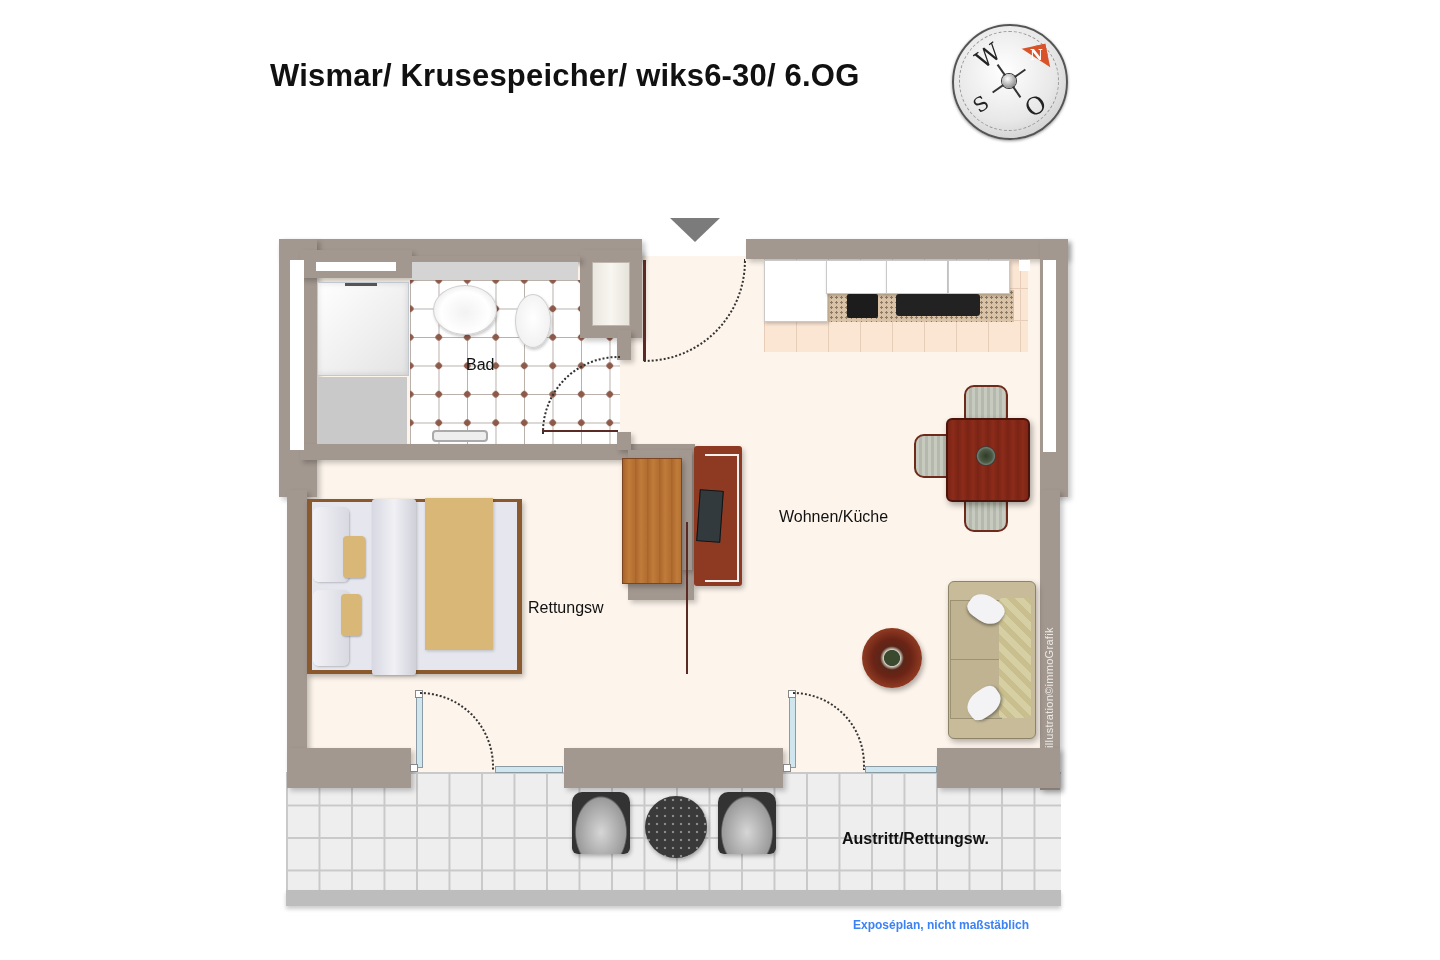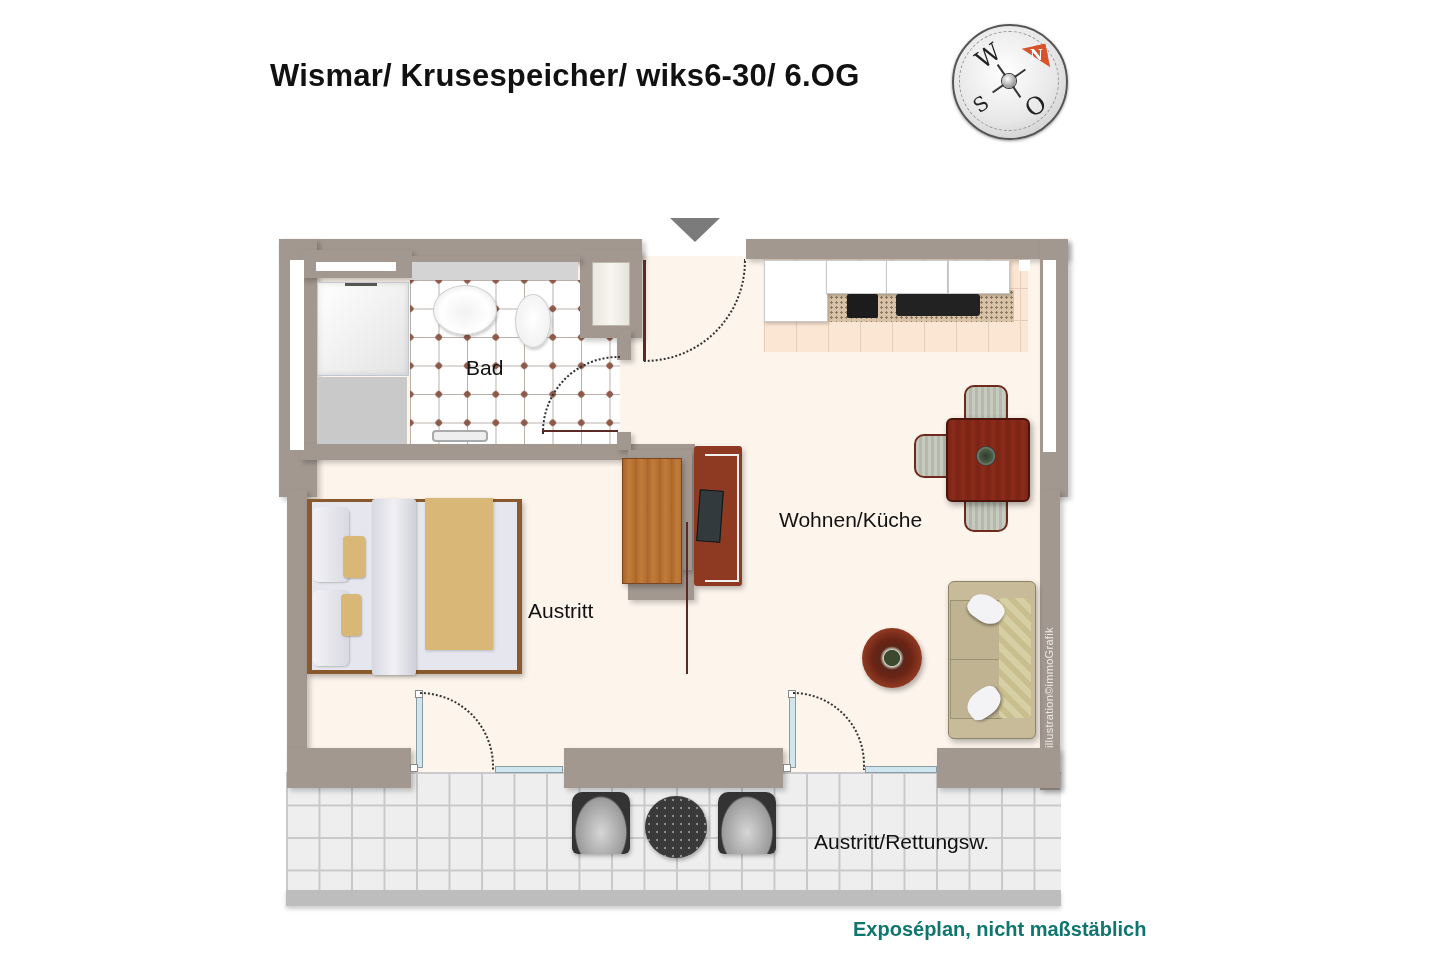--- a/index.html
+++ b/index.html
@@ -60,23 +60,23 @@
   .sofa{background:#c7bb9a;border:1px solid #8d8468;border-radius:6px;box-shadow:2px 3px 6px rgba(0,0,0,.3);}
   .sofa-seat{background:#bfb391;border:1px solid #9b9173;}
   .sofa-back{background:repeating-linear-gradient(45deg,#d7cfa4 0 6px,#c9bf8e 6px 12px);border-radius:4px;}
   .sofa-pillow{background:#f3f3f6;border-radius:50% 30% 50% 30%;box-shadow:1px 2px 3px rgba(0,0,0,.35);}
   .side-table{border-radius:50%;background:radial-gradient(circle,#3b4a2e 0%,#3b4a2e 18%,#cfcfc5 20%,#5a2618 28%,#6b2416 45%,#8f3a22 70%,#7a2e1a 100%);box-shadow:2px 3px 5px rgba(0,0,0,.3);}
   .window-v{background:#cfe6ee;border:1px solid #8c9aa3;}
   .window-h{background:#cfe6ee;border:1px solid #8c9aa3;}
   .frame-sq{background:#ffffff;border:1px solid #888;}
   .patio-chair{border-radius:10px 10px 6px 6px;background:radial-gradient(ellipse at 50% 65%,#d6d6d6 0%,#9b9b9b 60%,#333 64%,#333 100%);box-shadow:1px 2px 4px rgba(0,0,0,.3);}
   .patio-table{border-radius:50%;background-color:#3a3a3a;background-image:radial-gradient(#8b8b8b 1.2px,transparent 1.6px);background-size:8px 8px;box-shadow:1px 2px 4px rgba(0,0,0,.35);}
-  .room-label{font-family:"Liberation Sans","DejaVu Sans",sans-serif;font-size:21px;color:#111;white-space:nowrap;}
+  .room-label{font-family:"Liberation Sans","DejaVu Sans",sans-serif;font-size:16px;color:#111;white-space:nowrap;}
   .credit{font-family:"Liberation Sans","DejaVu Sans",sans-serif;font-size:11px;color:#eceae6;transform:rotate(-90deg);transform-origin:left top;white-space:nowrap;letter-spacing:0.3px;}
-  .footnote{font-family:"Liberation Sans","DejaVu Sans",sans-serif;font-size:20px;font-weight:600;color:#0f766e;white-space:nowrap;}
+  .footnote{font-family:"Liberation Sans","DejaVu Sans",sans-serif;font-size:12px;font-weight:600;color:#3b82f6;white-space:nowrap;}
 </style>
 </head>
 <body>
 
 <div class="abs title">Wismar/ Krusespeicher/ wiks6-30/ 6.OG</div>
 
 <div class="abs compass">
   <div class="ring"></div>
   <div class="n-flag"></div>
   <div class="rayh"></div>
@@ -201,17 +201,17 @@
   <div class="abs frame-sq" style="left:783px;top:764px;width:6px;height:6px;"></div>
   <div class="abs window-h" style="left:865px;top:766px;width:70px;height:5px;"></div>
   <div class="abs swing" style="left:793px;top:692px;width:70px;height:76px;border-width:2px 2px 0 0;border-top-right-radius:76px;"></div>
 
   <div class="abs patio-chair" style="left:572px;top:792px;width:58px;height:62px;"></div>
   <div class="abs patio-table" style="left:645px;top:796px;width:62px;height:62px;"></div>
   <div class="abs patio-chair" style="left:718px;top:792px;width:58px;height:62px;"></div>
 
   <div class="abs room-label" style="left:466px;top:356px;">Bad</div>
   <div class="abs room-label" style="left:779px;top:500px;margin-top:8px;">Wohnen/Küche</div>
-  <div class="abs room-label" style="left:528px;top:599px;">Austritt</div>
-  <div class="abs room-label" style="left:814px;top:830px;">Austritt/Rettungsw.</div>
+  <div class="abs room-label" style="left:528px;top:599px;">Rettungsw</div>
+  <div class="abs room-label" style="left:842px;top:830px;font-weight:bold;">Austritt/Rettungsw.</div>
 </div>
 
 <div class="abs footnote" style="left:853px;top:918px;">Exposéplan, nicht maßstäblich</div>
 
 </body></html>

